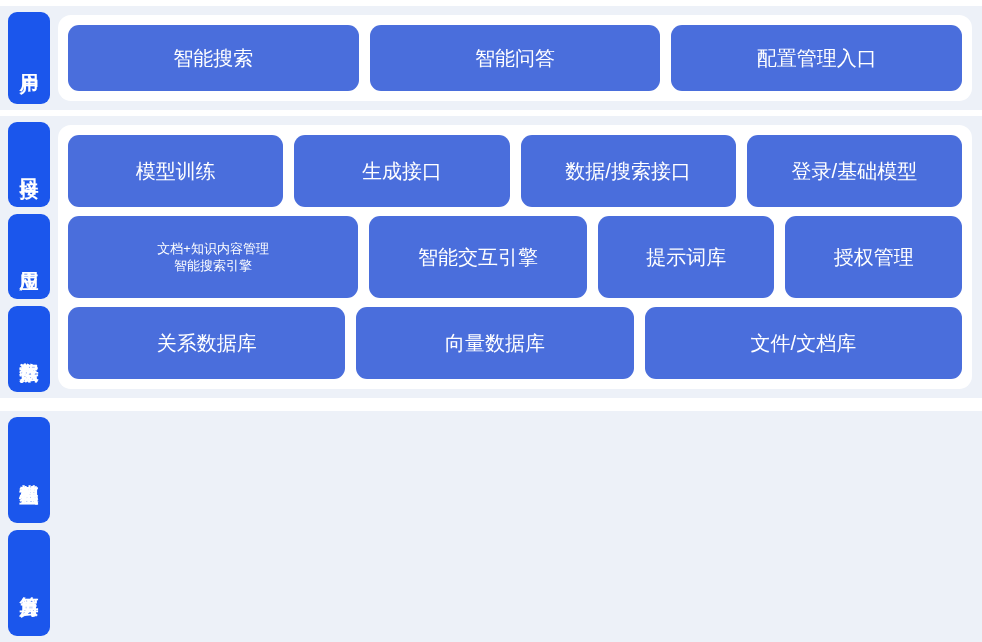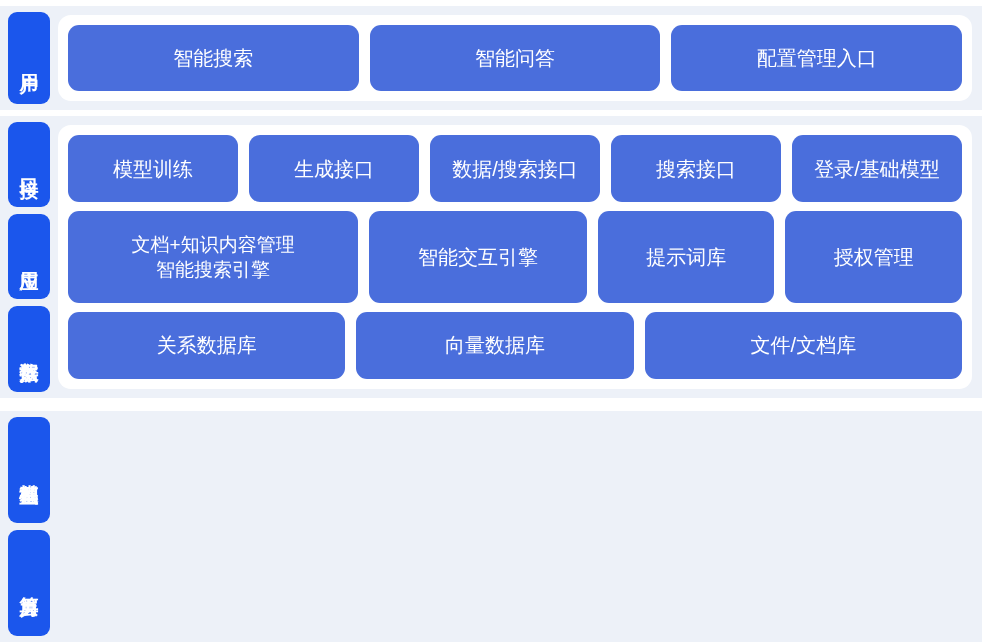--- a/index.html
+++ b/index.html
@@ -80,21 +80,21 @@
     align-items:center;
     justify-content:center;
     text-align:center;
     font-size:20px;
     line-height:1.3;
     padding:4px 6px;
     box-sizing:border-box;
     white-space:pre-line;
     flex:1 1 0;
   }
-  .box.two-line{font-size:19px;line-height:1.34;}
+  .box.two-line{font-size:13px;line-height:1.34;}
 </style>
 </head>
 <body>
 
 <div class="canvas">
     <div class="band" style="top: 6px; height: 104px;">
       <div class="rail">
         <div class="tab">用户</div>
       </div>
       <div class="panel">
@@ -109,21 +109,20 @@
       <div class="rail">
         <div class="tab">接口</div>
         <div class="tab">应用</div>
         <div class="tab">数据层</div>
       </div>
       <div class="panel">
         <div class="row">
           <div class="box" style="flex-grow: 1; flex-basis: 0px;">模型训练</div>
           <div class="box" style="flex-grow: 1; flex-basis: 0px;">生成接口</div>
           <div class="box" style="flex-grow: 1; flex-basis: 0px;">数据/搜索接口</div>
-          <div class="box" style="flex-grow: 1; flex-basis: 0px;">搜索接口</div>
           <div class="box" style="flex-grow: 1; flex-basis: 0px;">登录/基础模型</div>
         </div>
         <div class="row">
           <div class="box two-line" style="flex-grow: 1.42; flex-basis: 0px;">文档+知识内容管理
 智能搜索引擎</div>
           <div class="box" style="flex-grow: 1.05; flex-basis: 0px;">智能交互引擎</div>
           <div class="box" style="flex-grow: 0.84; flex-basis: 0px;">提示词库</div>
           <div class="box" style="flex-grow: 0.84; flex-basis: 0px;">授权管理</div>
         </div>
         <div class="row">

